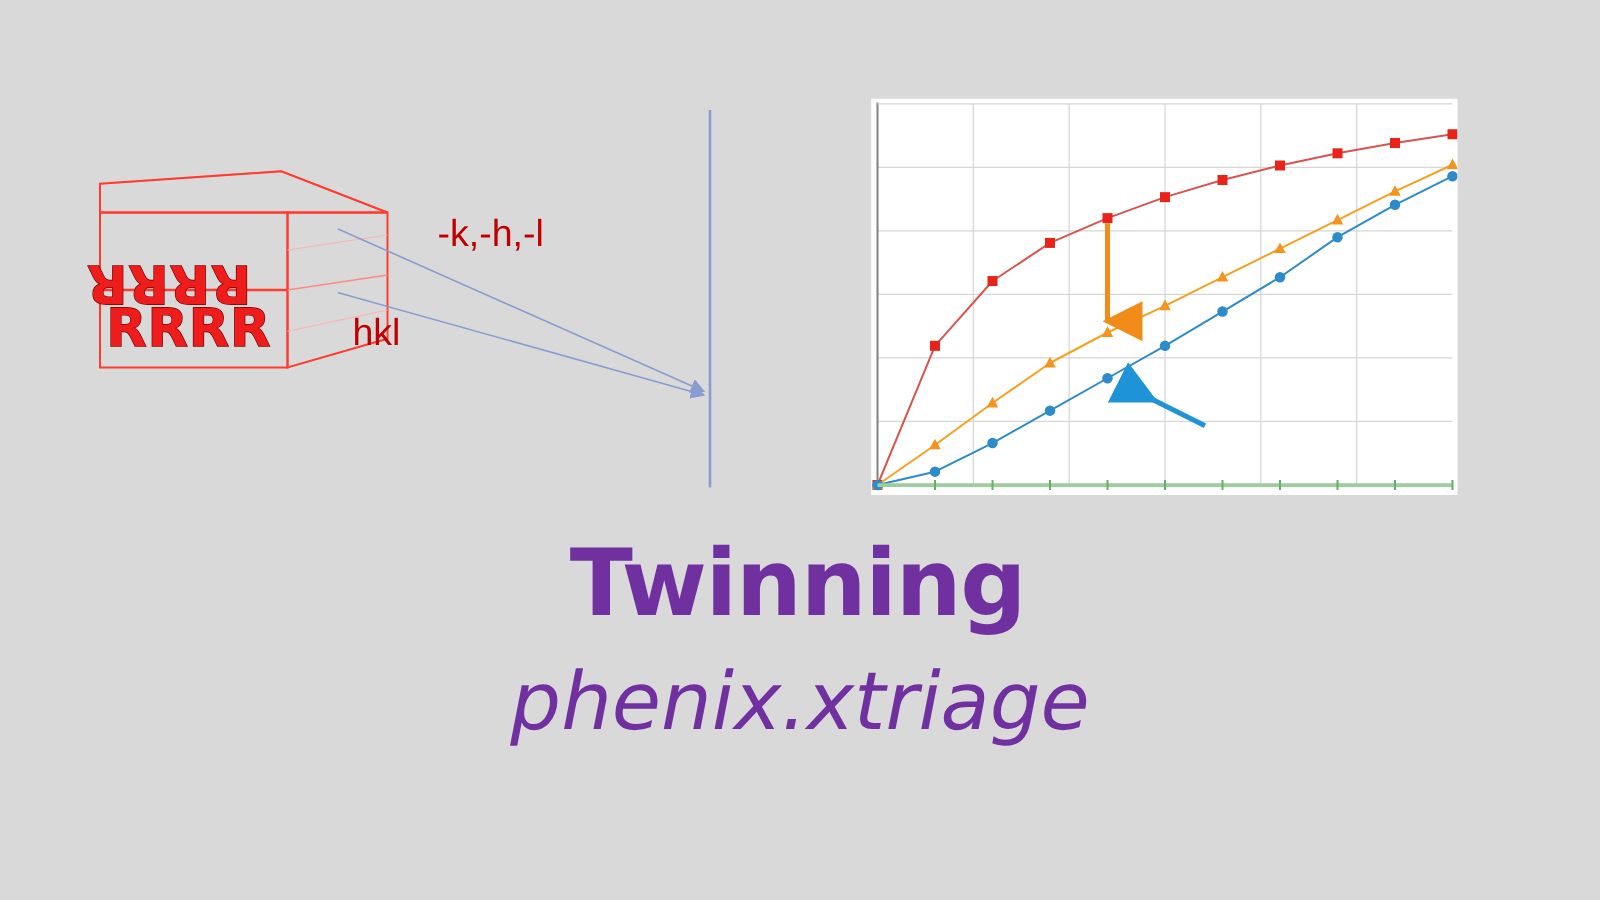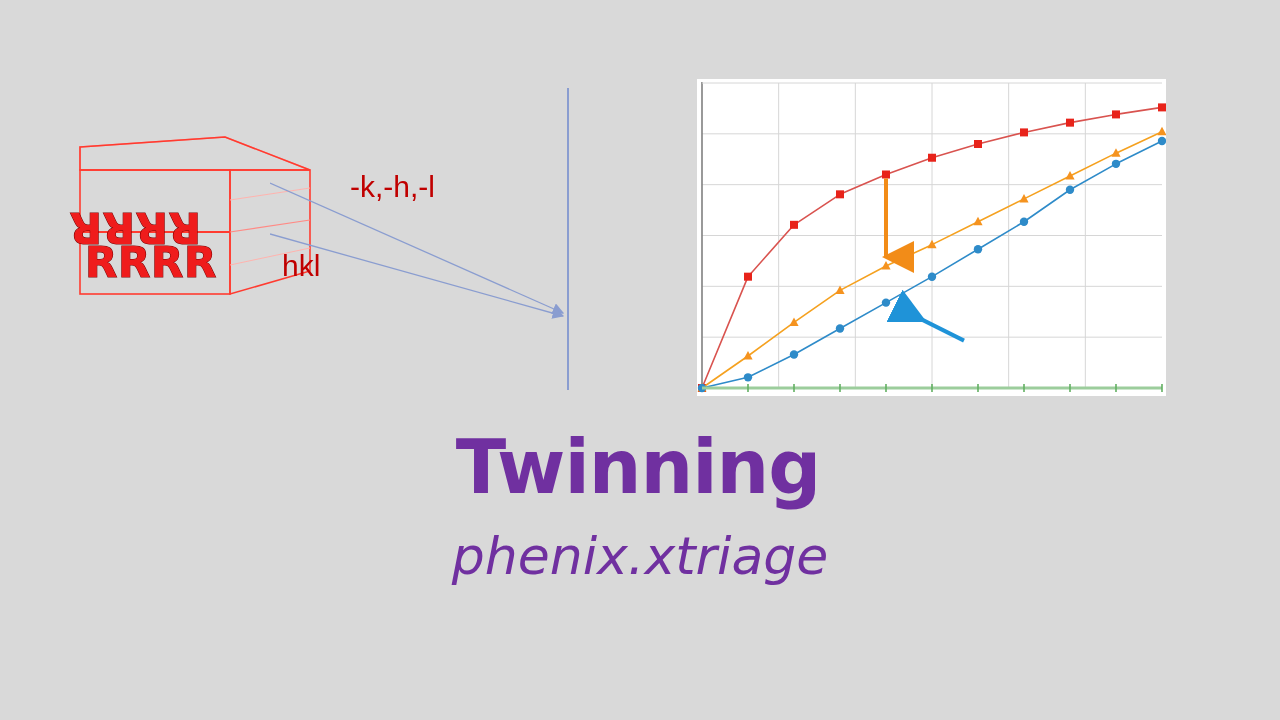--- a/index.html
+++ b/index.html
@@ -37,21 +37,21 @@
   
   #page-title{
     position:absolute;left:0;top:430px;width:1276px;text-align:center;
     font-family:"DejaVu Sans","Liberation Sans",sans-serif;
     font-weight:bold;font-size:74px;color:#7030a0;letter-spacing:-1px;
     line-height:1;
   }
   #page-subtitle{
     position:absolute;left:0;top:530px;width:1280px;text-align:center;
     font-family:"DejaVu Sans","Liberation Sans",sans-serif;
-    font-style:italic;font-weight:400;font-size:52px;color:#7030a0;
+    font-style:italic;font-weight:400;font-size:64px;color:#7030a0;
     line-height:1;
   }
 </style>
 </head>
 <body>
 
 <div class="slide">
 
   <div id="crystal-diagram">
     <svg width="480" height="185" viewBox="0 0 480 185">

